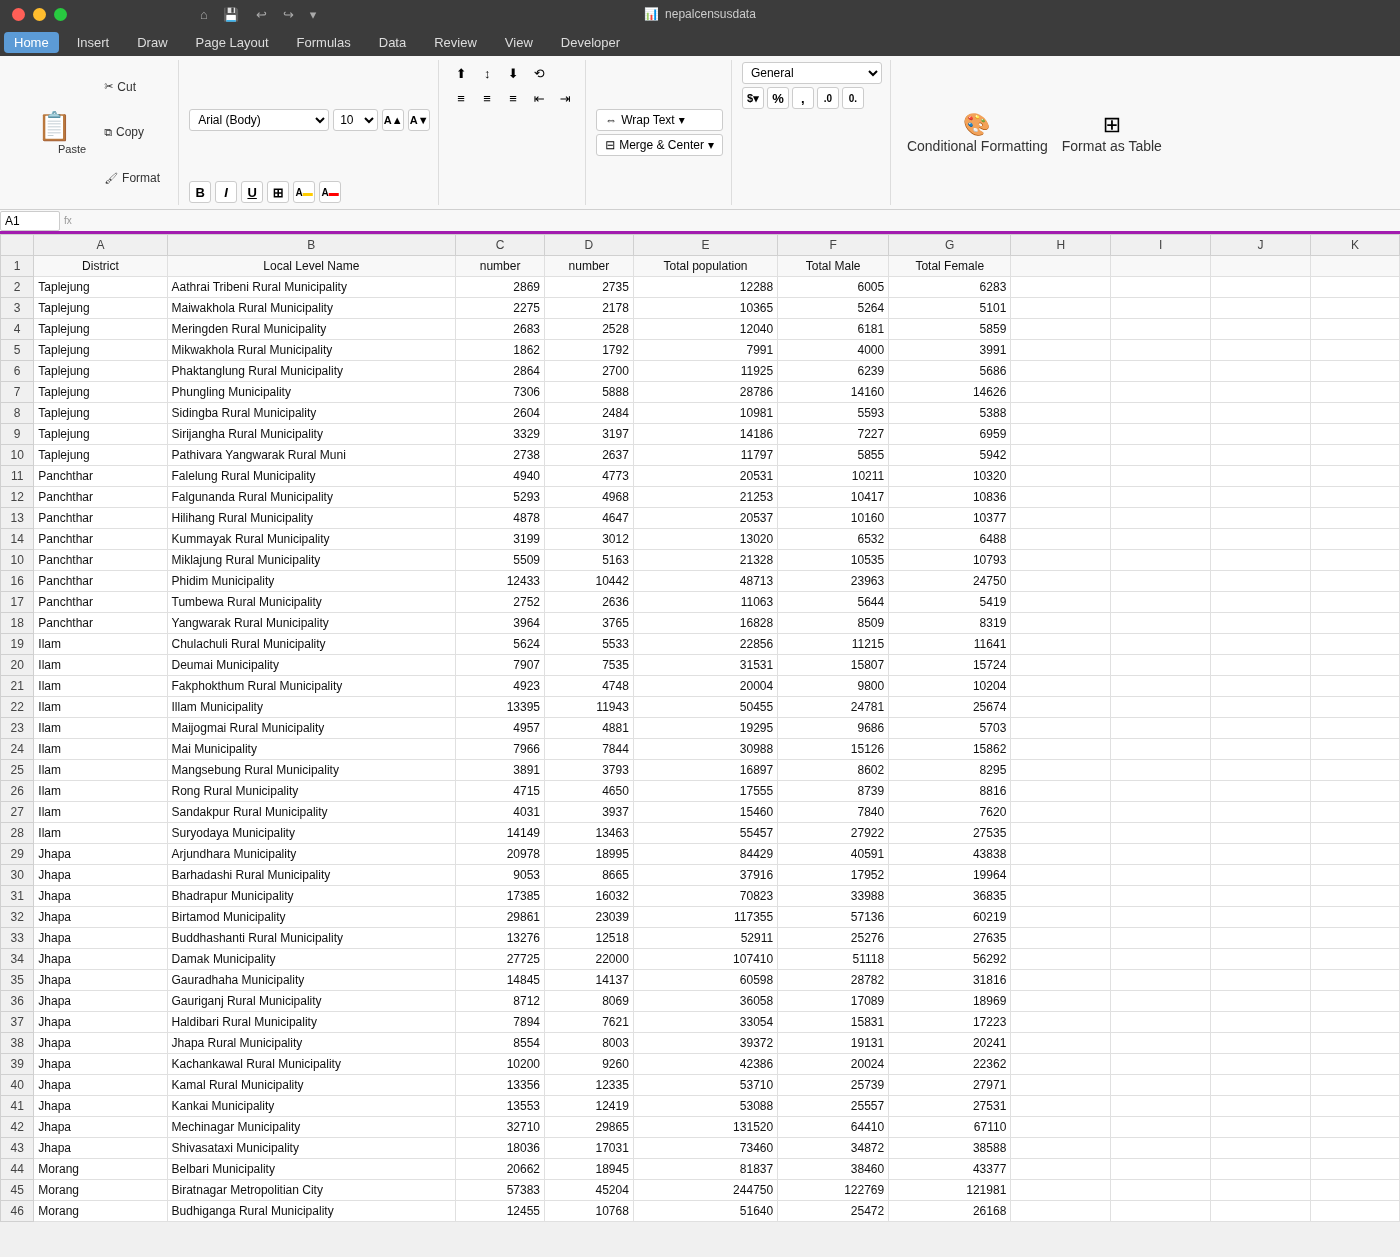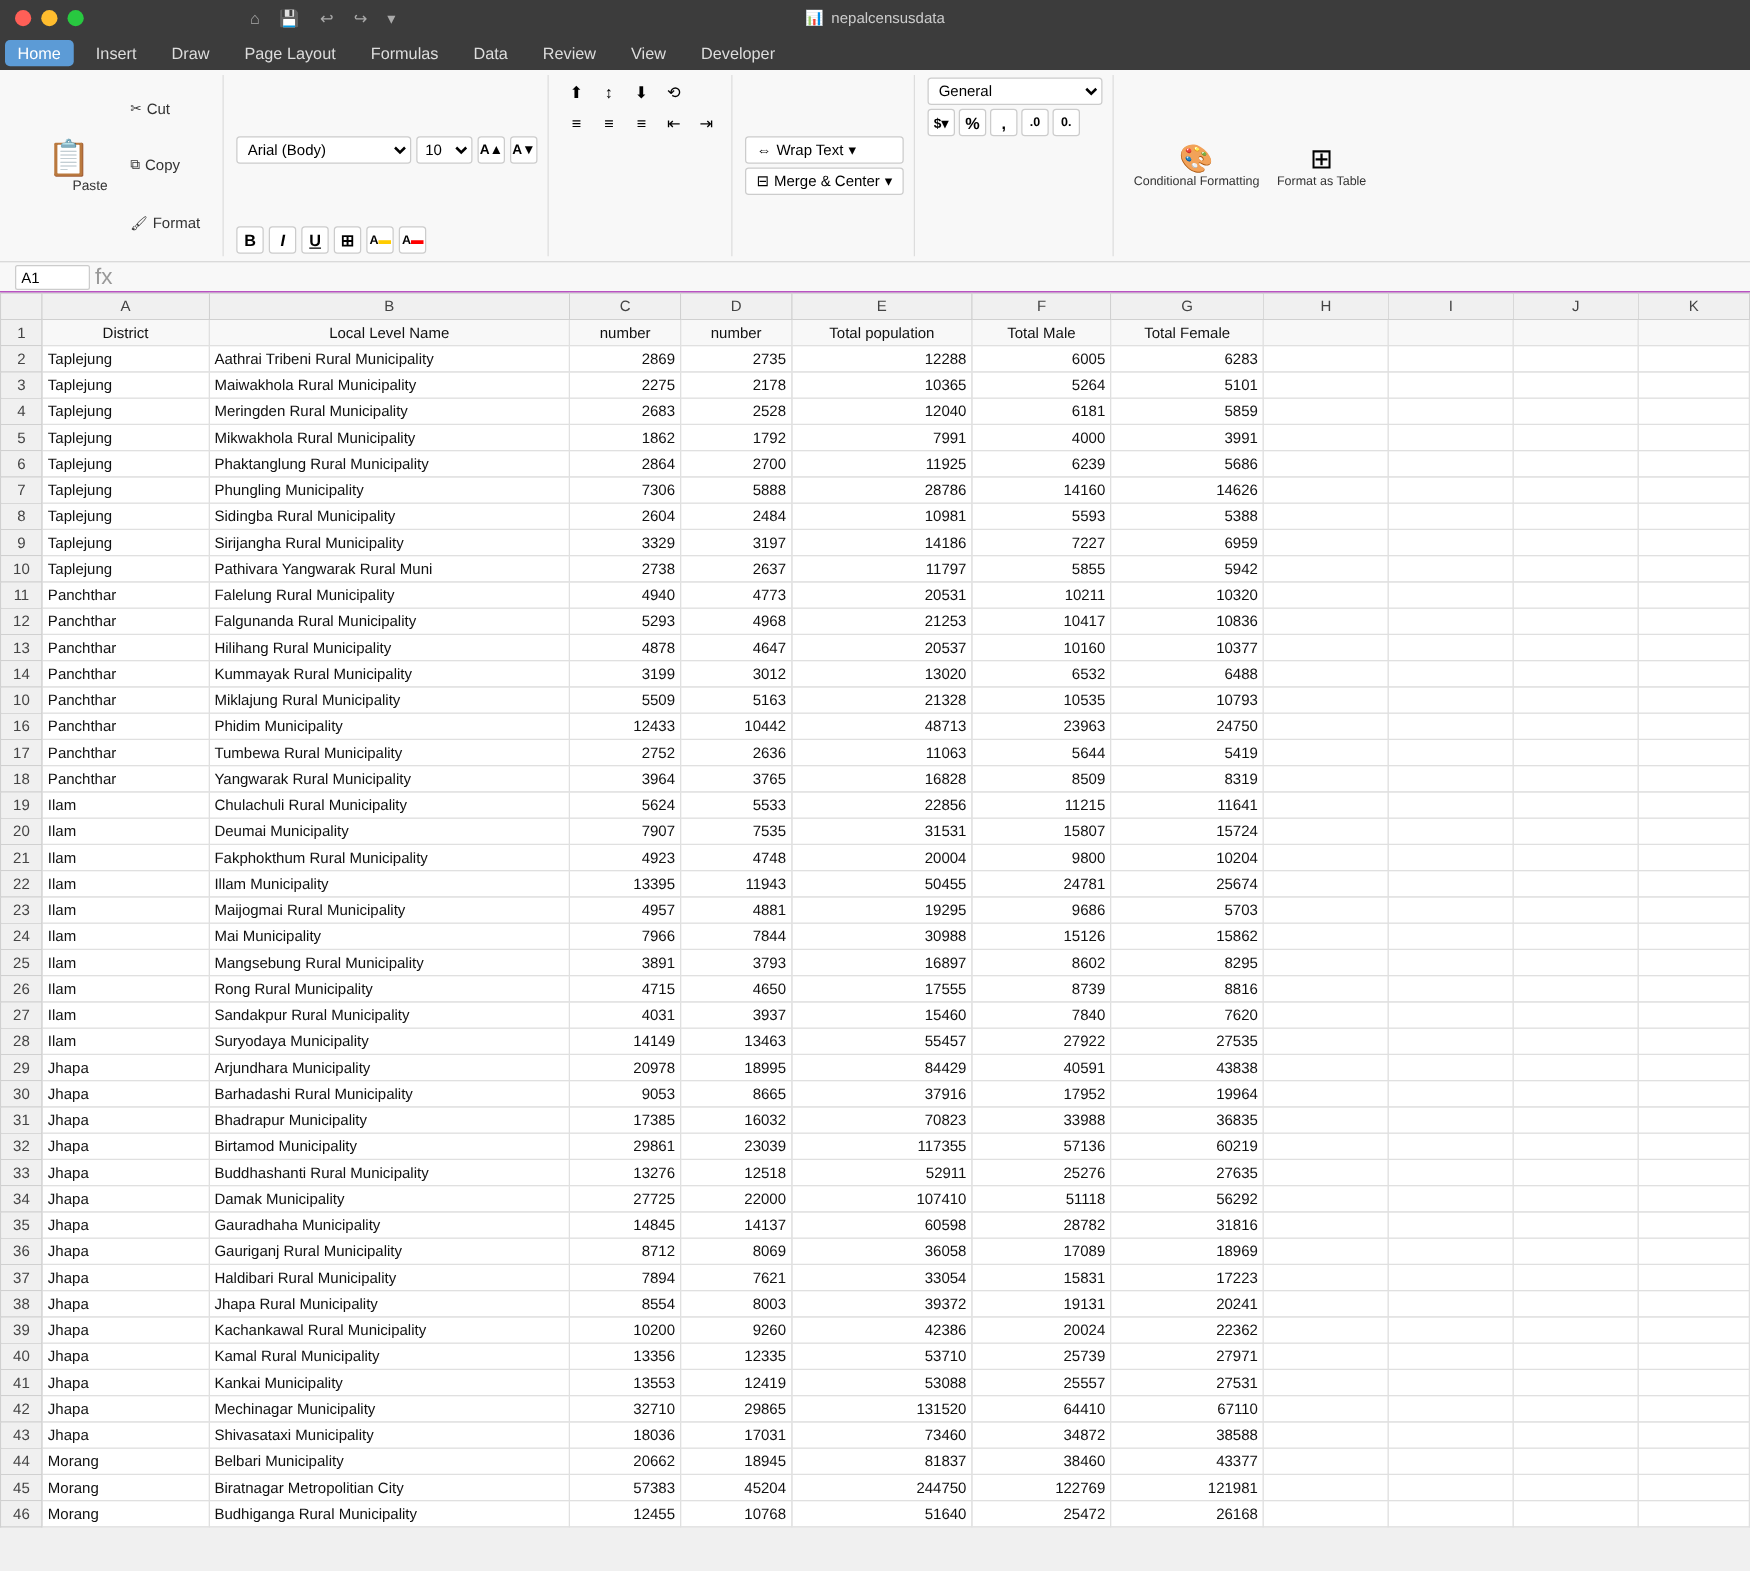--- a/index.html
+++ b/index.html
@@ -48,26 +48,26 @@
     
     .number-group { display: flex; flex-direction: column; gap: 3px; padding: 2px 8px; border-right: 1px solid #ddd; }
     .number-select { font-size: 12px; border: 1px solid #ccc; border-radius: 3px; padding: 2px 4px; background: white; cursor: pointer; height: 22px; width: 140px; }
     .number-row { display: flex; align-items: center; gap: 3px; border-radius: 10px; }
     
     
     .wrap-btn { display: flex; align-items: center; gap: 4px; padding: 3px 8px; border: 1px solid #ccc; border-radius: 3px; background: white; cursor: pointer; font-size: 12px; height: 22px; }
     .merge-btn { display: flex; align-items: center; gap: 4px; padding: 3px 8px; border: 1px solid #ccc; border-radius: 3px; background: white; cursor: pointer; font-size: 12px; height: 22px; }
     .cond-btn { display: flex; flex-direction: column; align-items: center; padding: 4px 6px; cursor: pointer; border-radius: 3px; min-width: 60px; }
     .cond-icon { font-size: 22px; }
-    .cond-label { font-size: 10px; color: #333; text-align: center; }
-    
-    
-    .formula-bar { background: #f8f8f8; border-bottom: 1px solid #a21caf; height: 24px; display: flex; align-items: center; padding: 0 12px; gap: 4px; }
+    .cond-label { font-size: 14px; color: #333; text-align: center; }
+    
+    
+    .formula-bar { background: #f8f8f8; border-bottom: 3px solid #a21caf; height: 24px; display: flex; align-items: center; padding: 0 0; gap: 4px; }
     .cell-ref { width: 60px; border: 1px solid #ccc; border-radius: 2px; padding: 2px 4px; font-size: 12px; background: white; }
-    .formula-sep { color: #999; font-size: 18px; }
+    .formula-sep { color: #999; font-size: 10px; }
     .formula-input { flex: 1; border: none; background: transparent; font-size: 12px; padding: 2px 4px; outline: none; }
     
     
     .spreadsheet-container { overflow: auto; height: calc(1257px - 28px - 28px - 78px - 24px - 32px); }
     .spreadsheet { border-collapse: collapse; width: 100%; table-layout: fixed; }
     
     
     .col-header { background: #f0f0f0; border: 1px solid #d0d0d0; text-align: center; font-size: 12px; color: #444; font-weight: normal; padding: 3px 0; position: sticky; top: 0; z-index: 10; }
     .row-header { background: #f0f0f0; border: 1px solid #d0d0d0; text-align: center; font-size: 12px; color: #444; font-weight: normal; padding: 3px 4px; min-width: 30px; width: 30px; position: sticky; left: 0; z-index: 5; }
     .corner-header { background: #f0f0f0; border: 1px solid #d0d0d0; position: sticky; top: 0; left: 0; z-index: 15; }

